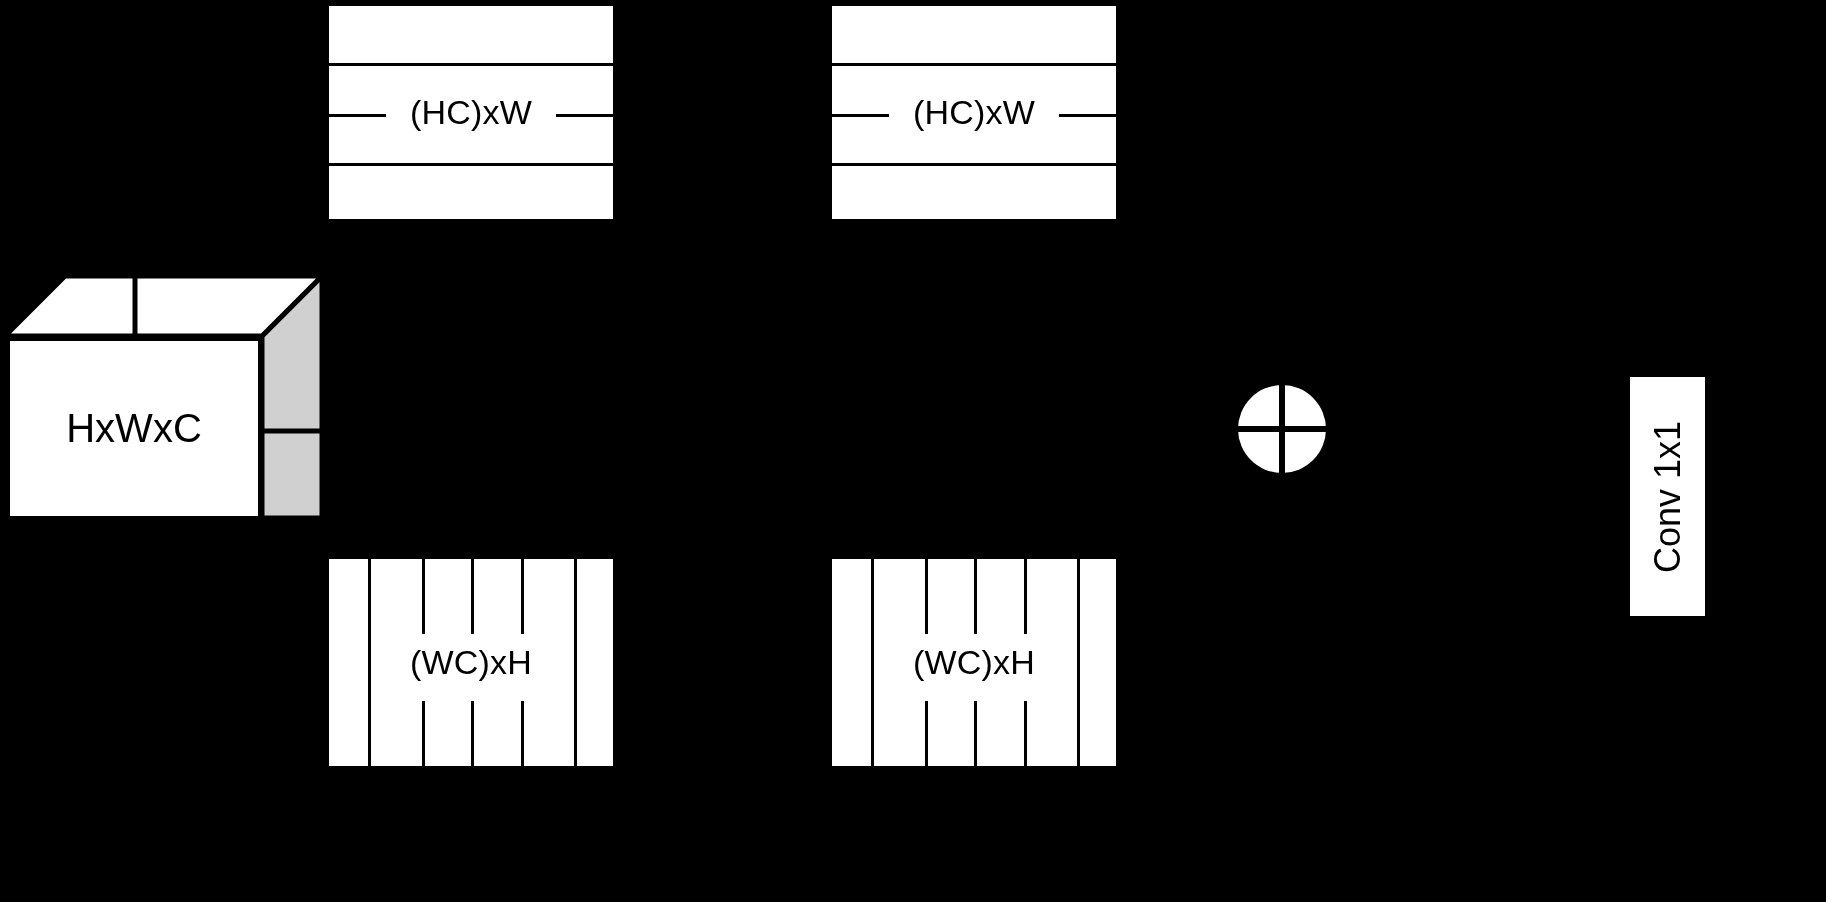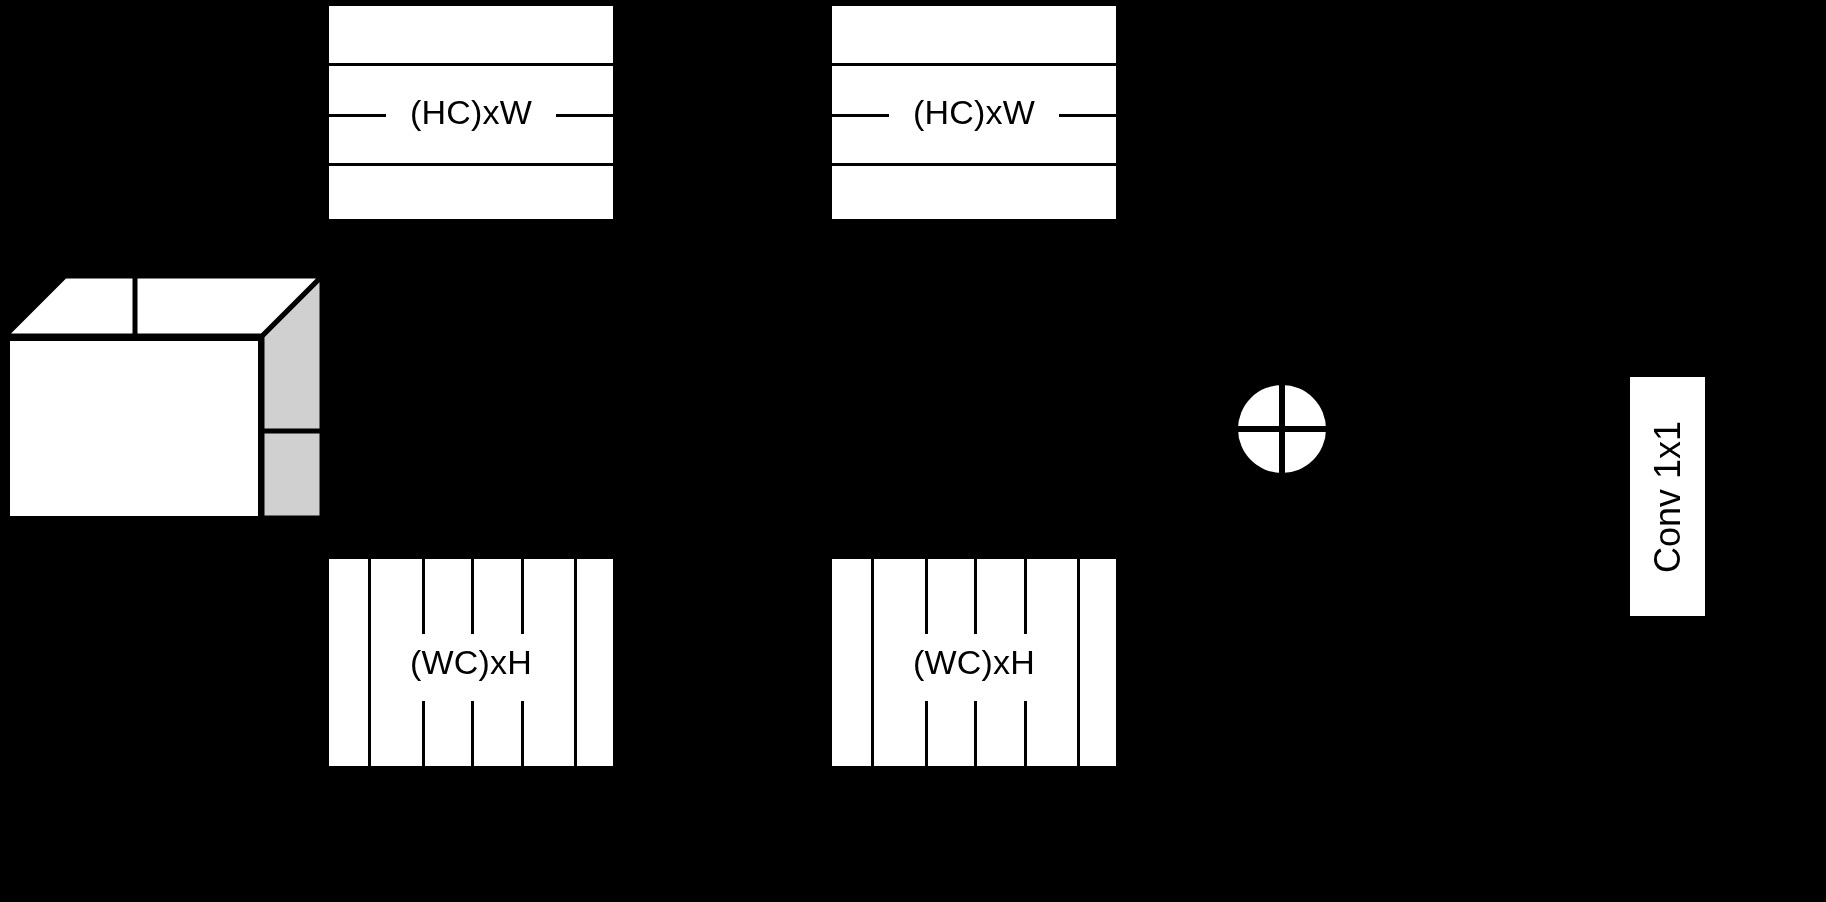--- a/index.html
+++ b/index.html
@@ -69,20 +69,21 @@
 
       <polygon points="5,70 65,10 322,10 262,70" fill="#ffffff" stroke="#000000" stroke-width="5"></polygon>
 
       <line x1="135" y1="70" x2="135" y2="10" stroke="#000000" stroke-width="5"></line>
 
       <line x1="262" y1="165" x2="322" y2="165" stroke="#000000" stroke-width="5"></line>
     </svg>
 
     <div class="front" style="left:5px;top:70px;width:258px;height:185px;"></div>
 
+    <div class="cubelabel" style="left:5px;top:70px;width:258px;height:185px;">HxWxC</div>
   </div>
 
   <div class="node sheet" style="left:326px;top:556px;width:290px;height:213px;">
     <div class="vline" style="left:39px;top:-3px;width:0;height:219px;"></div>
     <div class="vline" style="left:93px;top:-3px;width:0;height:78px;"></div>
     <div class="vline" style="left:93px;top:142px;width:0;height:74px;"></div>
     <div class="vline" style="left:142px;top:-3px;width:0;height:78px;"></div>
     <div class="vline" style="left:142px;top:142px;width:0;height:74px;"></div>
     <div class="vline" style="left:192px;top:-3px;width:0;height:78px;"></div>
     <div class="vline" style="left:192px;top:142px;width:0;height:74px;"></div>

